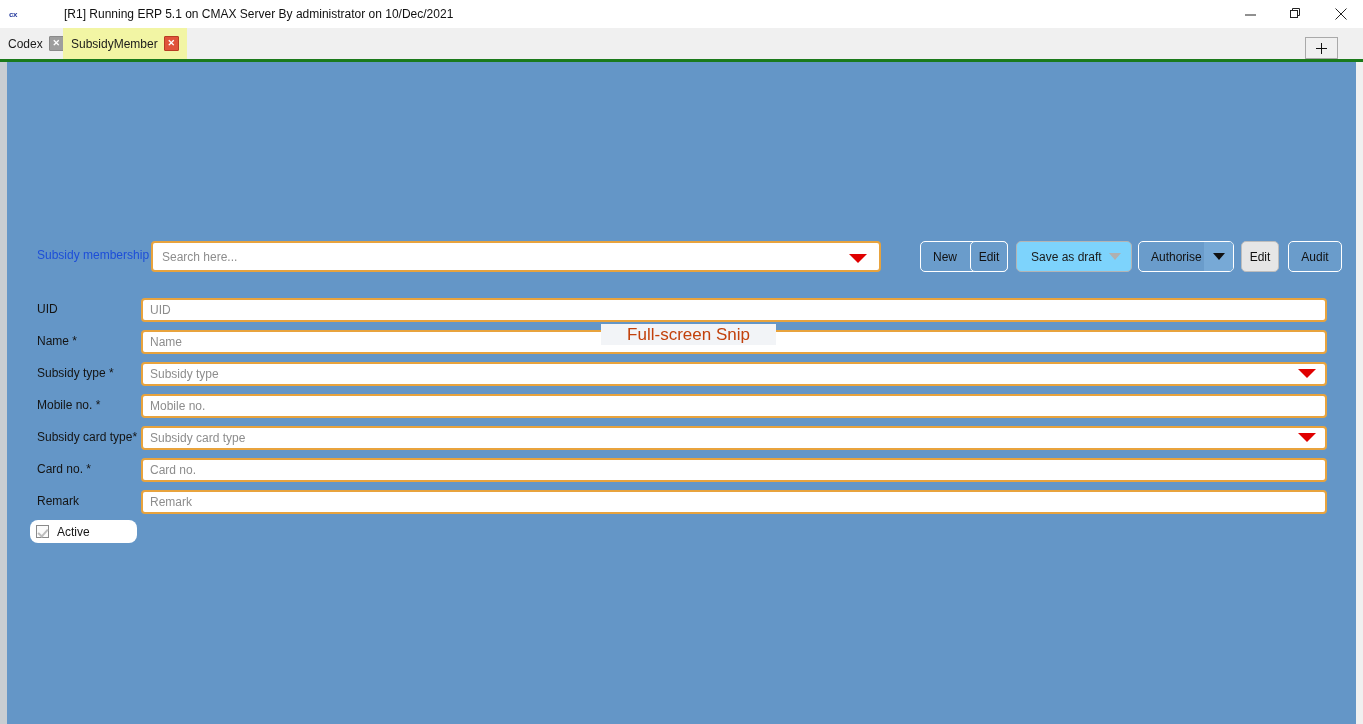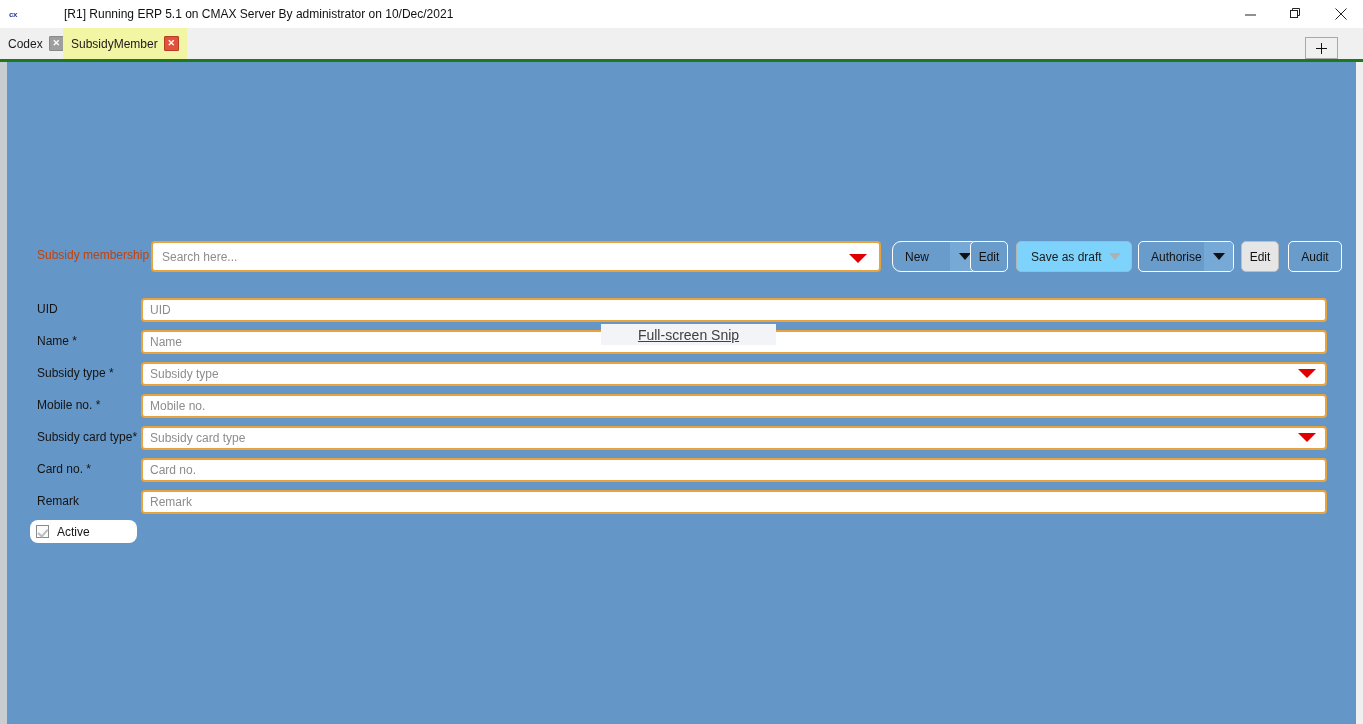--- a/index.html
+++ b/index.html
@@ -142,21 +142,21 @@
   
   .search-row {
     position: absolute;
     left: 0; top: 241px;
     width: 1363px; height: 32px;
   }
   .search-label {
     position: absolute;
     left: 37px; top: 7px;
     font-size: 12px;
-    color: #c2410c;
+    color: #1d4ed8;
     white-space: nowrap;
   }
   .search-box {
     position: absolute;
     left: 151px; top: 0;
     width: 730px; height: 31px;
     background: #ffffff;
     border: 2px solid #e8a33d;
     border-radius: 4px;
     box-sizing: border-box;
@@ -207,21 +207,21 @@
     border-right: 6px solid transparent;
     border-top: 7px solid #111111;
   }
   .grey-caret {
     width: 0; height: 0;
     border-left: 6px solid transparent;
     border-right: 6px solid transparent;
     border-top: 7px solid #b0b0b0;
   }
 
-  .btn-new      { left: 892px; width: 88px; border-radius: 9px; }
+  .btn-new      { left: 920px; width: 88px; }
   .btn-new .tbtn-label { margin-left: 12px; }
   .btn-new .split-arrow { position: absolute; right: 0; top: 0; width: 29px; }
 
   .btn-edit     { left: 970px; width: 38px; justify-content: center; }
 
   .btn-savedraft{
     left: 1016px; width: 116px;
     background: #7dd3fc;
     border: 1px solid #b4b4b4;
   }
@@ -282,24 +282,23 @@
   .snip-overlay {
     position: absolute;
     left: 601px; top: 324px;
     width: 175px; height: 21px;
     background: #f2f4f7;
     display: flex;
     align-items: center;
     justify-content: center;
   }
   .snip-text {
-    font-size: 14px;
-    color: #404040;
-    white-space: nowrap;
-    text-decoration: underline;
+    font-size: 17px;
+    color: #c2410c;
+    white-space: nowrap;
   }
 
   
   .active-box {
     position: absolute;
     left: 30px; top: 520px;
     width: 107px; height: 23px;
     background: #ffffff;
     border-radius: 8px;
     box-sizing: border-box;

